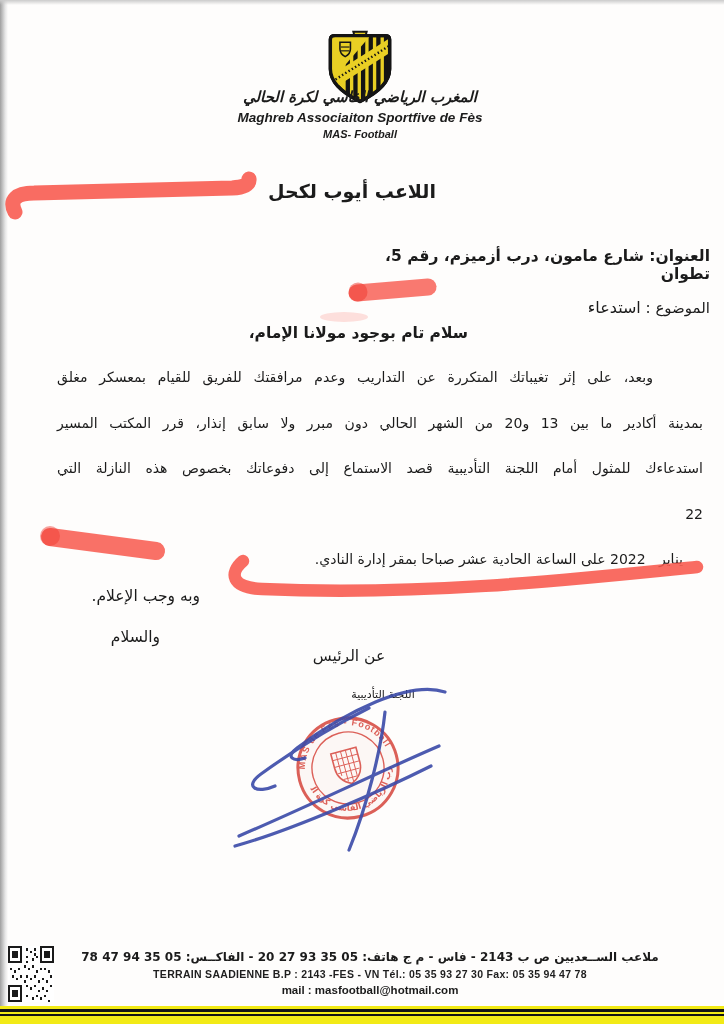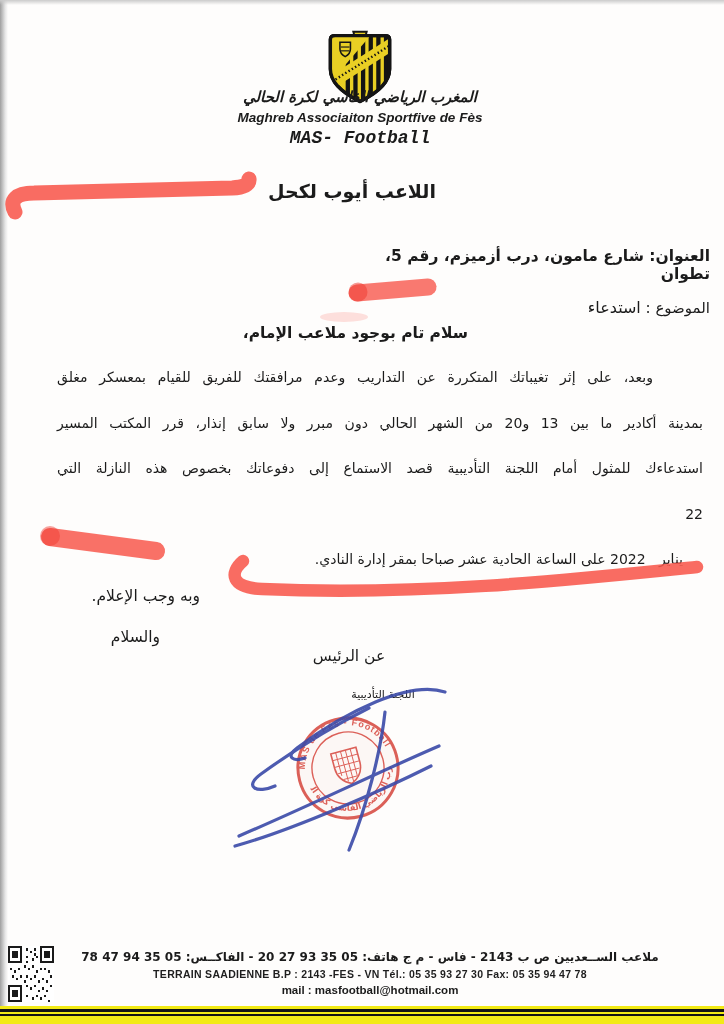--- a/index.html
+++ b/index.html
@@ -17,22 +17,22 @@
   .scan-left{left:0;top:0;width:8px;height:1024px;
     background:linear-gradient(to right,#9f9f9f,#e6e6e6 65%,rgba(255,255,255,0));}
   .scan-top{left:0;top:0;width:724px;height:5px;
     background:linear-gradient(to bottom,#cbcbcb,rgba(255,255,255,0));}
 
   
   .logo{left:317px;top:30px;width:86px;height:78px;}
   .club-ar{left:215px;top:88px;width:290px;font-size:15px;font-weight:700;font-style:italic;}
   .club-latin{left:200px;top:110px;width:320px;font-family:"Liberation Sans",sans-serif;
     font-size:13.5px;font-weight:700;font-style:italic;}
-  .club-short{left:200px;top:128px;width:320px;font-family:Liberation Mono, monospace;
-    font-size:18px;font-weight:700;font-style:italic;}
+  .club-short{left:200px;top:128px;width:320px;font-family:Liberation Sans, sans-serif;
+    font-size:11px;font-weight:700;font-style:italic;}
 
   .date-line{left:158px;top:146px;width:145px;font-size:14.5px;}
   .recipient{left:262px;top:180px;width:180px;font-size:19px;font-weight:700;}
   .address{left:335px;top:247px;width:375px;font-size:15.5px;font-weight:700;}
   .subject{left:465px;top:298px;width:245px;font-size:15px;}
   .subject .val{font-weight:400;font-size:16px;}
   .salutation{left:238px;top:324px;width:230px;font-size:15.5px;font-weight:700;}
 
   
   .body-block{left:57px;top:355px;width:646px;font-size:14px;}
@@ -104,21 +104,21 @@
 
 
   <div class="abs recipient rtl center">اللاعب أيوب لكحل</div>
 
   <div class="abs address rtl right">العنوان: شارع مامون، درب أزميزم، رقم 5، تطوان</div>
 
   <div class="abs subject rtl right">
     <span>الموضوع : </span><span class="val">استدعاء</span>
   </div>
 
-  <div class="abs salutation rtl right">سلام تام بوجود ملاعب الإمام،</div>
+  <div class="abs salutation rtl right">سلام تام بوجود مولانا الإمام،</div>
 
   <div class="abs body-block rtl">
     <div class="bline first">وبعد، على إثر تغيباتك المتكررة عن التداريب وعدم مرافقتك للفريق للقيام بمعسكر مغلق</div>
     <div class="bline">بمدينة أكادير ما بين 13 و20 من الشهر الحالي دون مبرر ولا سابق إنذار، قرر المكتب المسير</div>
     <div class="bline">استدعاءك للمثول أمام اللجنة التأديبية قصد الاستماع إلى دفوعاتك بخصوص هذه النازلة التي</div>
     <div class="bline flexline">
       <span>22</span>
     </div>
     <div class="bline last">يناير&nbsp;&nbsp; 2022 على الساعة الحادية عشر صباحا بمقر إدارة النادي.</div>
   </div>

